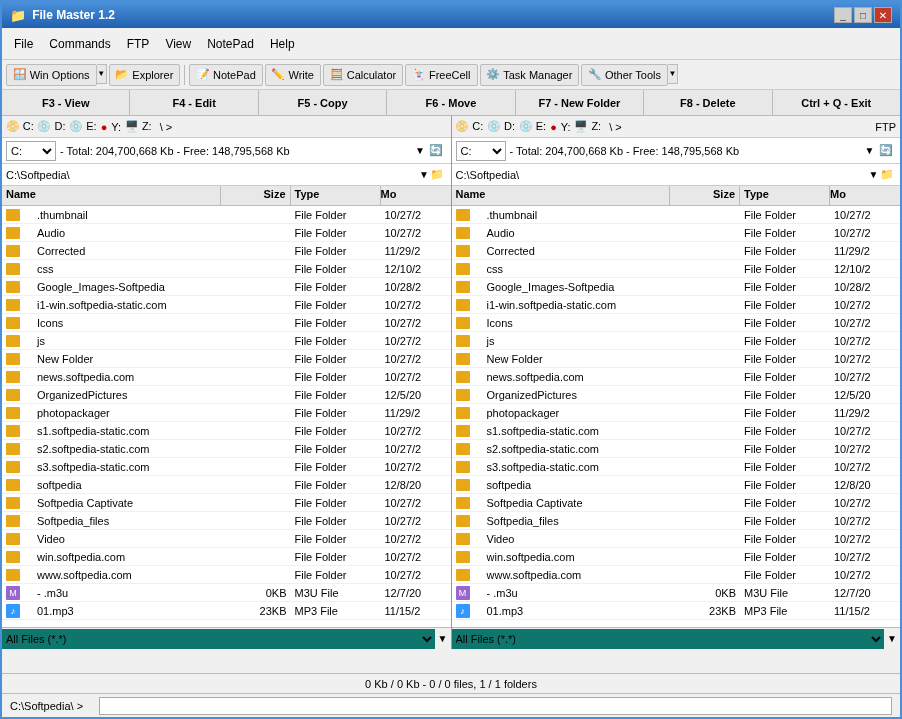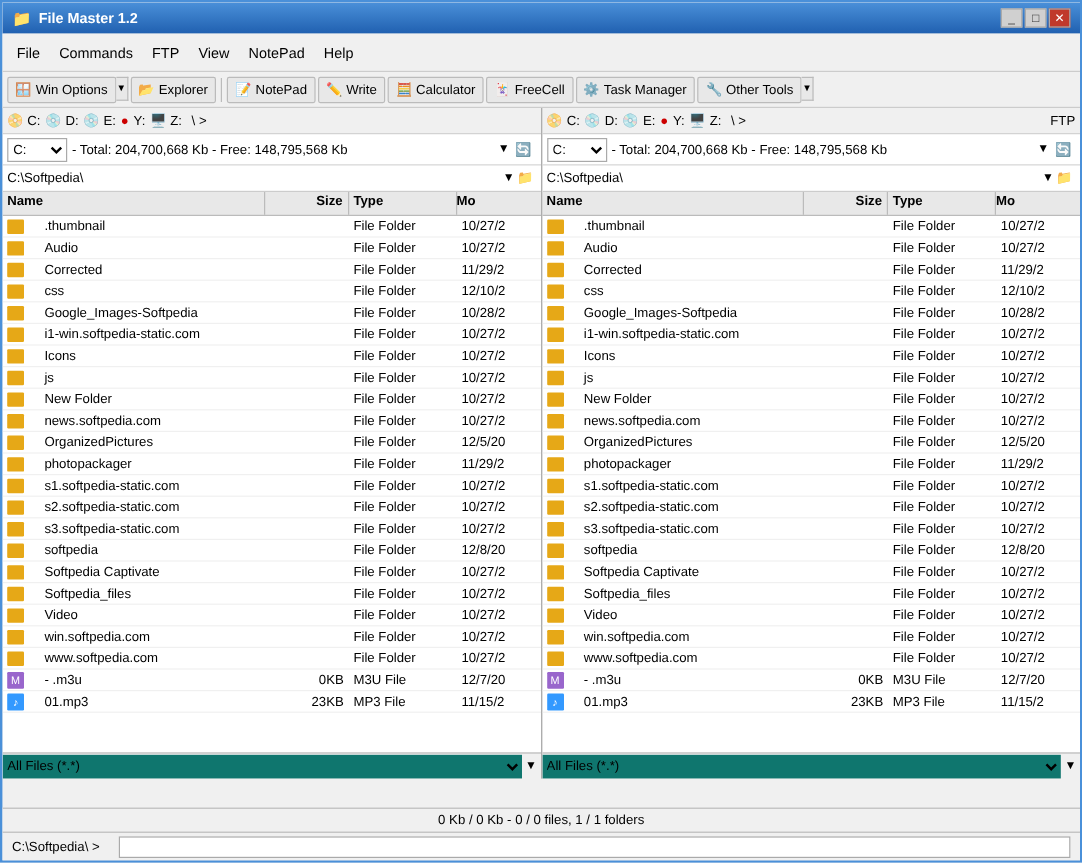--- a/index.html
+++ b/index.html
@@ -321,20 +321,29 @@
 
     <div class="btn-group">
       <div class="toolbar-btn">
         <span>🔧</span>
         <span>Other Tools</span>
       </div>
       <div class="toolbar-dropdown-arrow">▼</div>
     </div>
   </div>
 
+  <div class="function-bar">
+    <div class="fn-btn">F3 - View</div>
+    <div class="fn-btn">F4 - Edit</div>
+    <div class="fn-btn">F5 - Copy</div>
+    <div class="fn-btn">F6 - Move</div>
+    <div class="fn-btn">F7 - New Folder</div>
+    <div class="fn-btn">F8 - Delete</div>
+    <div class="fn-btn">Ctrl + Q - Exit</div>
+  </div>
 
   <div class="dual-pane-container">
 
     <div class="pane">
 
       <div class="pane-drives">
         <span>📀 C:</span>
         <span>💿 D:</span>
         <span>💿 E:</span>
         <span style="color:#c00;">●</span>

